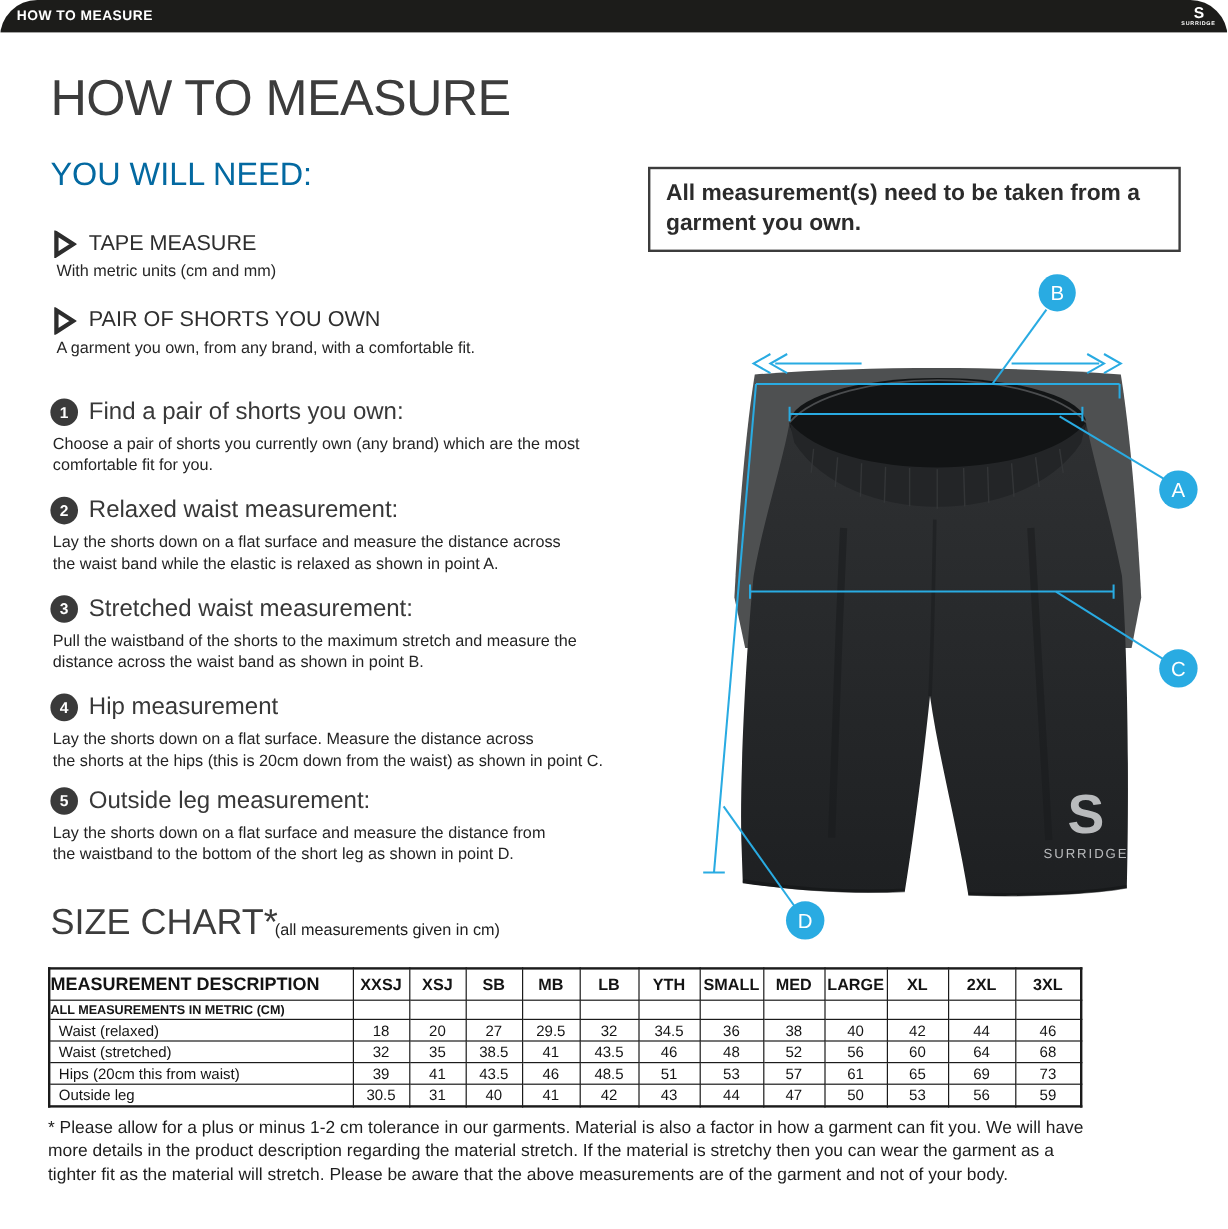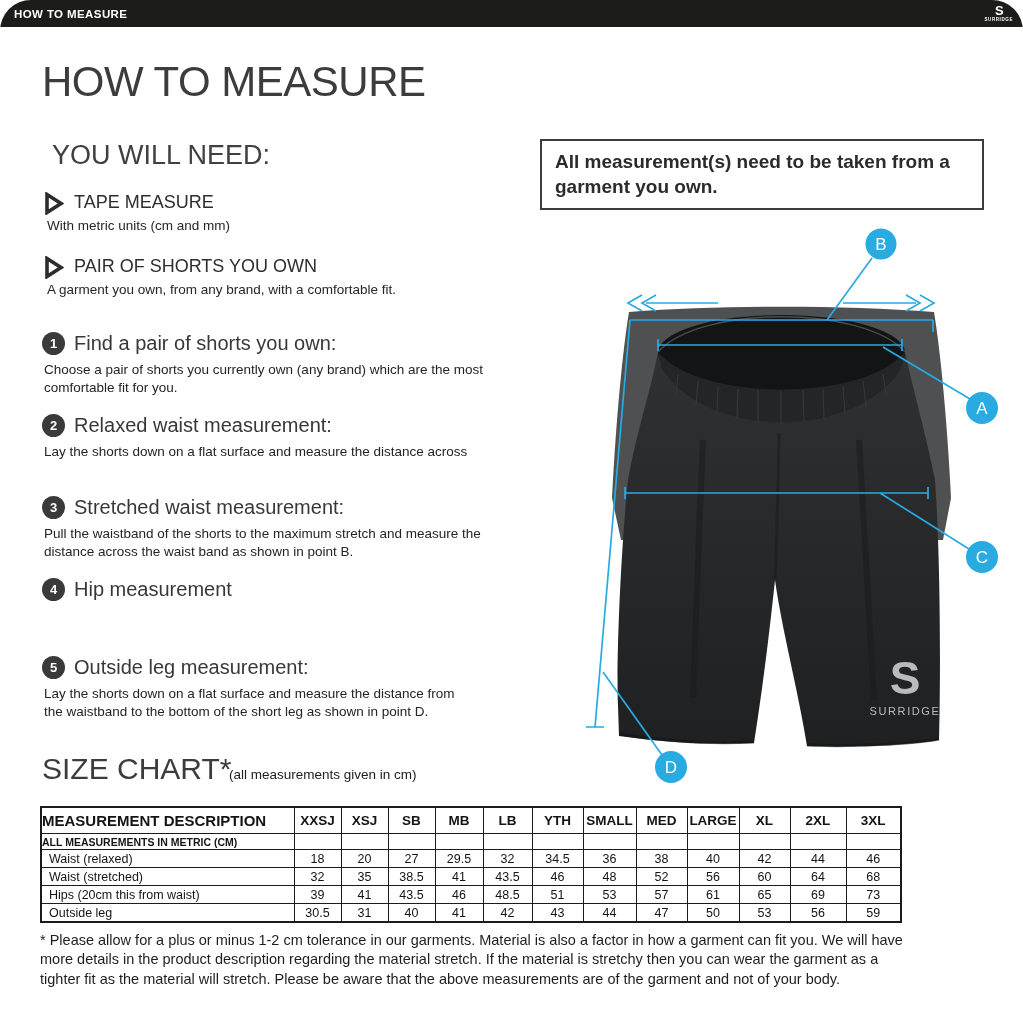--- a/index.html
+++ b/index.html
@@ -11,21 +11,21 @@
           display:flex;align-items:center;justify-content:space-between;box-sizing:border-box;
           padding:0 10px 0 14px;}
   .topbar-title{color:#ffffff;font-size:11.5px;font-weight:700;letter-spacing:.4px;}
   .brand{display:flex;flex-direction:column;align-items:center;line-height:1;color:#fff;}
   .brand-mark{font-size:13px;font-weight:800;letter-spacing:-1px;}
   .brand-name{font-size:4.5px;font-weight:700;letter-spacing:.6px;margin-top:1px;}
 
   
   .page-title{position:absolute;left:42px;top:58px;margin:0;font-size:42px;font-weight:400;
               color:#3c3c3c;letter-spacing:-.5px;}
-  .ywn-heading{position:absolute;left:42px;top:130px;margin:10px;font-size:27px;font-weight:400;color:#404040;}
+  .ywn-heading{position:absolute;left:42px;top:130px;margin:0;font-size:27px;font-weight:400;color:#0369a1;}
 
   
   .need-item{position:absolute;left:44px;}
   .need-item-1{top:192px;} .need-item-2{top:256px;}
   .need-head{display:flex;align-items:flex-start;gap:10px;}
   .need-label{font-size:18px;color:#2e2e2e;}
   .need-desc{font-size:13.5px;color:#262626;margin:3px 0 0 3px;white-space:nowrap;}
 
   
   .note-box{position:absolute;left:540px;top:139px;width:444px;height:71px;border:2px solid #3c3c3c;
@@ -114,38 +114,43 @@
     </div>
   </div>
 
   <div class="step step-2">
     <div class="step-head">
       <span class="step-num">2</span>
       <span class="step-title">Relaxed waist measurement:</span>
     </div>
     <div class="step-body">
       <div class="body-line">Lay the shorts down on a flat surface and measure the distance across</div>
+      <div class="body-line">the waist band while the elastic is relaxed as shown in point A.</div>
     </div>
   </div>
 
   <div class="step step-3">
     <div class="step-head">
       <span class="step-num">3</span>
       <span class="step-title">Stretched waist measurement:</span>
     </div>
     <div class="step-body">
       <div class="body-line">Pull the waistband of the shorts to the maximum stretch and measure the</div>
       <div class="body-line">distance across the waist band as shown in point B.</div>
     </div>
   </div>
 
   <div class="step step-4">
     <div class="step-head">
       <span class="step-num">4</span>
       <span class="step-title">Hip measurement</span>
+    </div>
+    <div class="step-body">
+      <div class="body-line">Lay the shorts down on a flat surface. Measure the distance across</div>
+      <div class="body-line">the shorts at the hips (this is 20cm down from the waist)  as shown in point C.</div>
     </div>
   </div>
 
   <div class="step step-5">
     <div class="step-head">
       <span class="step-num">5</span>
       <span class="step-title">Outside leg measurement:</span>
     </div>
     <div class="step-body">
       <div class="body-line">Lay the shorts down on a flat surface and measure the distance from</div>

